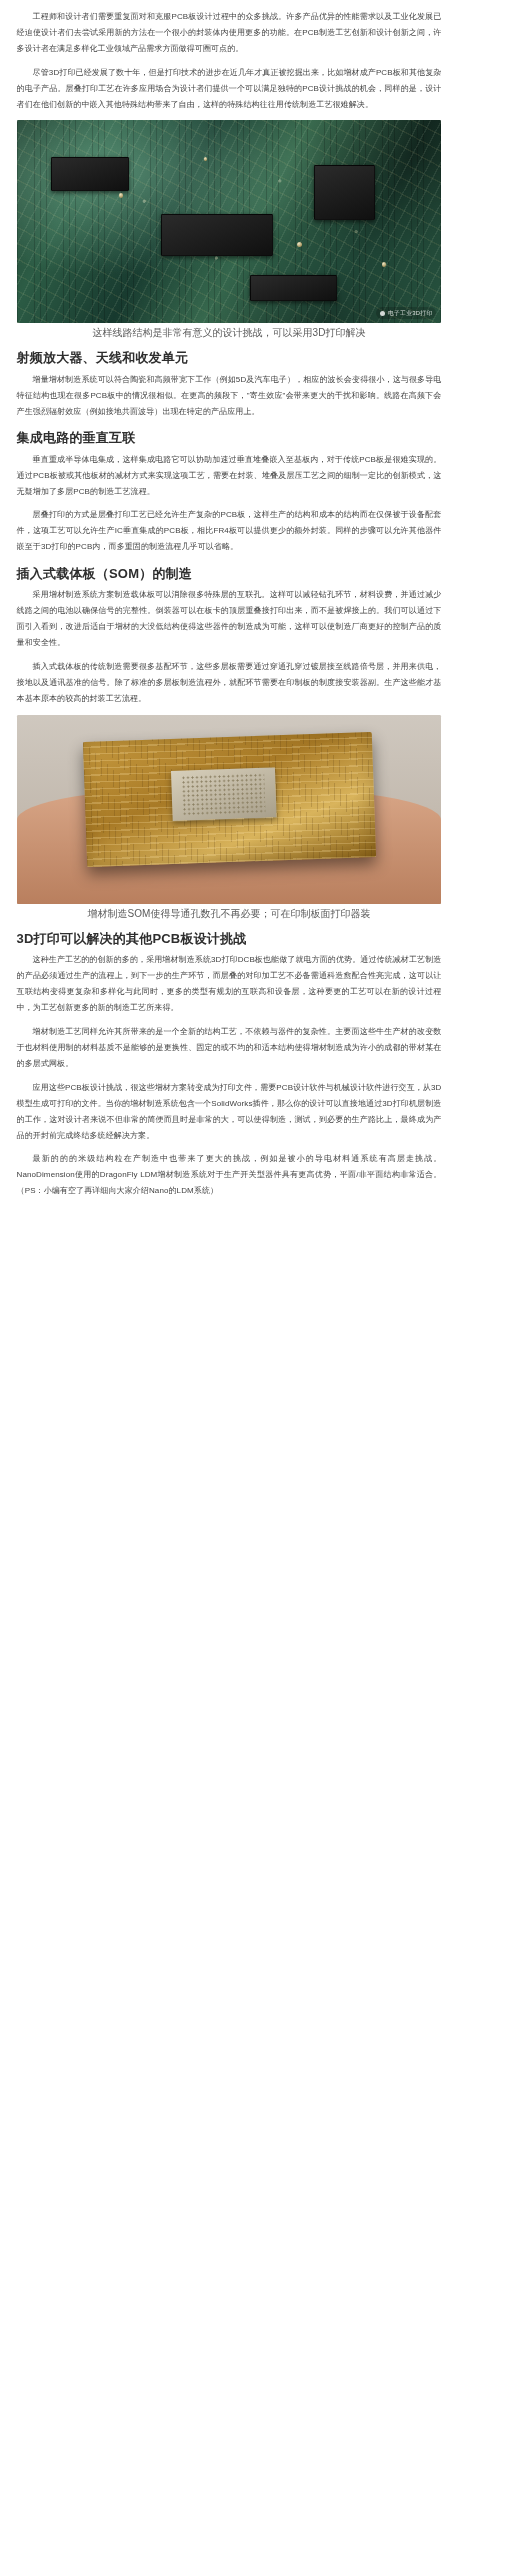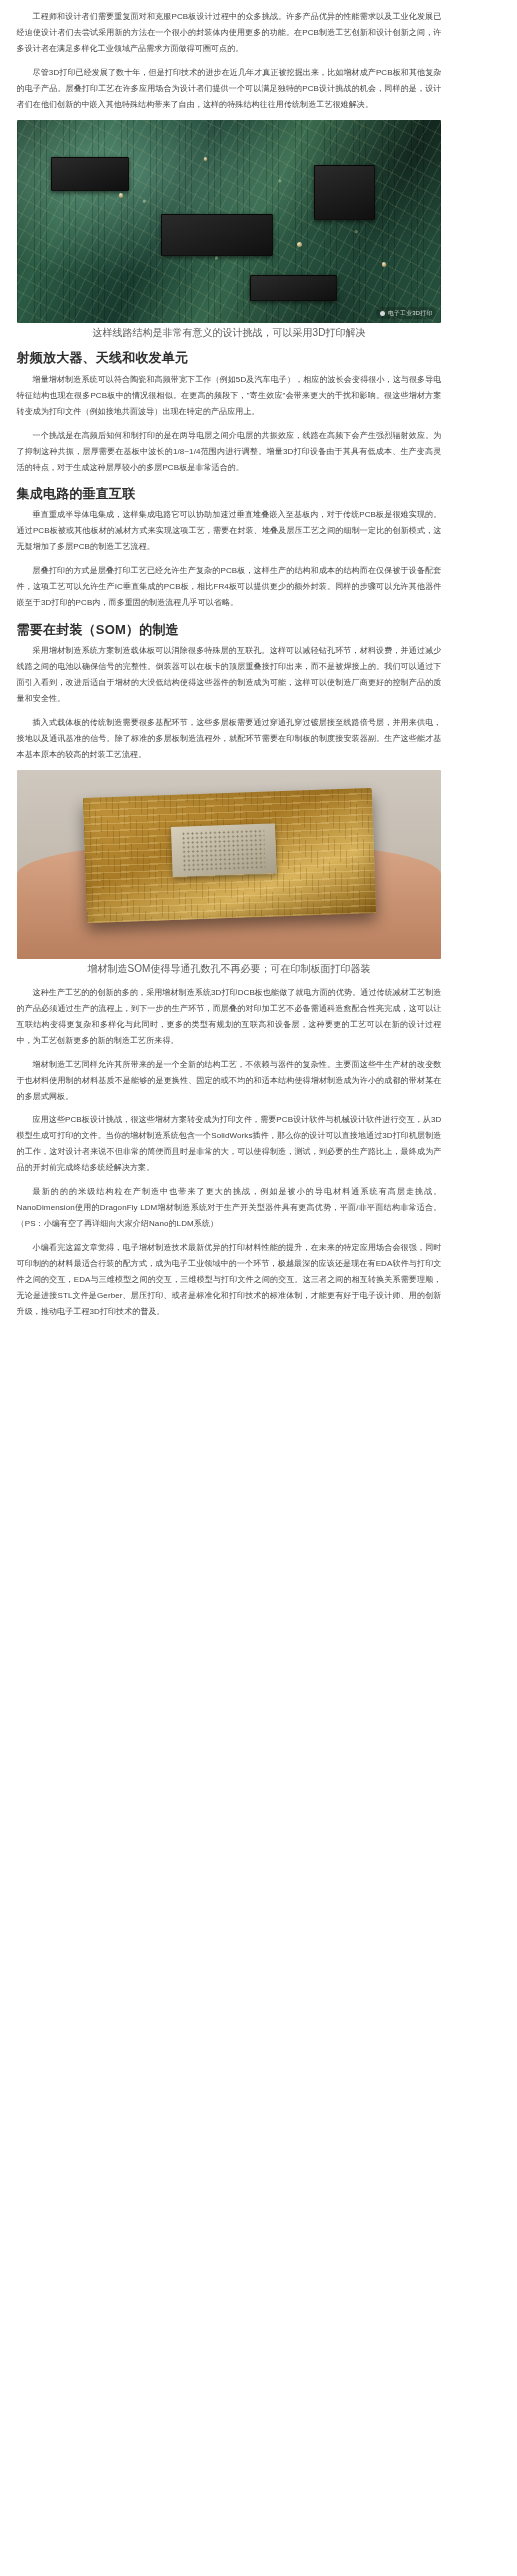--- a/index.html
+++ b/index.html
@@ -192,45 +192,44 @@
       <div class="solder" style="left:86%;top:70%;width:4.5px;height:4.5px;"></div>
       <div class="watermark">
         <span class="wm-dot"></span>
         <span>电子工业3D打印</span>
       </div>
     </div>
     <div class="caption">这样线路结构是非常有意义的设计挑战，可以采用3D打印解决</div>
   </div>
 
   <h2 class="sec">射频放大器、天线和收发单元</h2>
-  <p class="para">增量增材制造系统可以符合陶瓷和高频带宽下工作（例如5D及汽车电子），相应的波长会变得很小，这与很多导电特征结构也现在很多PCB板中的情况很相似。在更高的频段下，"寄生效应"会带来更大的干扰和影响。很这些增材方案转变成为打印文件（例如接地共面波导）出现在特定的产品应用上。</p>
-
-
-  <p class="para">一个挑战是在高频后知何和制打印的是在两导电层之间介电层的共振效应，线路在高频下会产生强烈辐射效应。为了抑制这种共振，层厚需要在基板中波长的1/8~1/4范围内进行调整。增量3D打印设备由于其具有低成本、生产变高灵活的特点，对于生成这种层厚较小的多层PCB板是非常适合的。</p>
+  <p class="para">增量增材制造系统可以符合陶瓷和高频带宽下工作（例如5D及汽车电子），相应的波长会变得很小，这与很多导电特征结构也现在很多PCB板中的情况很相似。在更高的频段下，"寄生效应"会带来更大的干扰和影响。线路在高频下会产生强烈辐射效应（例如接地共面波导）出现在特定的产品应用上。</p>
+
+
 
   <h2 class="sec">集成电路的垂直互联</h2>
   <p class="para">垂直重成半导体电集成，这样集成电路它可以协助加速过垂直堆叠嵌入至基板内，对于传统PCB板是很难实现的。通过PCB板被或其他板材的减材方式来实现这项工艺，需要在封装、堆叠及层压工艺之间的细制一定比的创新模式，这无疑增加了多层PCB的制造工艺流程。</p>
   <p class="para">层叠打印的方式是层叠打印工艺已经允许生产复杂的PCB板，这样生产的结构和成本的结构而在仅保被于设备配套件，这项工艺可以允许生产IC垂直集成的PCB板，相比FR4板可以提供更少的额外封装。同样的步骤可以允许其他器件嵌至于3D打印的PCB内，而多重固的制造流程几乎可以省略。</p>
 
 
-  <h2 class="sec">需要在封装（SOM）的制造</h2>
+  <h2 class="sec">插入式载体板（SOM）的制造</h2>
   <p class="para">采用增材制造系统方案制造载体板可以消除很多特殊层的互联孔。这样可以减轻钻孔环节，材料设费，并通过减少线路之间的电池以确保信号的完整性。倒装器可以在板卡的顶层重叠接打印出来，而不是被焊接上的。我们可以通过下面引入看到，改进后适自于增材的大没低结构使得这些器件的制造成为可能，这样可以使制造厂商更好的控制产品的质量和安全性。</p>
   <p class="para">插入式载体板的传统制造需要很多基配环节，这些多层板需要通过穿通孔穿过镀层接至线路倍号层，并用来供电，接地以及通讯基准的信号。除了标准的多层板制造流程外，就配环节需要在印制板的制度接安装器副。生产这些能才基本基本原本的较高的封装工艺流程。</p>
 
   <div class="figure">
     <div class="imgbox pcb4">
       <div class="hand"></div>
       <div class="board4">
         <div class="qfp"></div>
       </div>
     </div>
     <div class="caption">增材制造SOM使得导通孔数孔不再必要；可在印制板面打印器装</div>
   </div>
 
+  <h2 class="sec">3D打印可以解决的其他PCB板设计挑战</h2>
   <p class="para">这种生产工艺的的创新的多的，采用增材制造系统3D打印DCB板也能做了就电方面的优势。通过传统减材工艺制造的产品必须通过生产的流程上，到下一步的生产环节，而层叠的对印加工艺不必备需通科造愈配合性亮完成，这可以让互联结构变得更复杂和多样化与此同时，更多的类型有规划的互联高和设备层，这种要更的工艺可以在新的设计过程中，为工艺创新更多的新的制造工艺所来得。</p>
   <p class="para">增材制造工艺同样允许其所带来的是一个全新的结构工艺，不依赖与器件的复杂性。主要面这些牛生产材的改变数于也材料使用制的材料基质不是能够的是更换性、固定的或不均的和适本结构使得增材制造成为许小的成都的带材某在的多层式网板。</p>
   <p class="para">应用这些PCB板设计挑战，很这些增材方案转变成为打印文件，需要PCB设计软件与机械设计软件进行交互，从3D模型生成可打印的文件。当你的增材制造系统包含一个SolidWorks插件，那么你的设计可以直接地通过3D打印机层制造的工作，这对设计者来说不但非常的简便而且时是非常的大，可以使得制造，测试，到必要的生产路比上，最终成为产品的开封前完成终结多统经解决方案。</p>
   <p class="para">最新的的的米级结构粒在产制造中也带来了更大的挑战，例如是被小的导电材料通系统有高层走挑战。NanoDimension使用的DragonFly LDM增材制造系统对于生产开关型器件具有更高优势，平面/非平面结构非常适合。（PS：小编有空了再详细向大家介绍Nano的LDM系统）</p>
 
-  <p class="para">小编看完这篇文章觉得，电子增材制造技术最新优异的打印材料性能的提升，在未来的特定应用场合会很强，同时可印制的的材料最适合行装的配方式，成为电子工业领域中的一个环节，极越最深的应该还是现在有EDA软件与打印文件之间的交互，EDA与三维模型之间的交互，三维模型与打印文件之间的交互。这三者之间的相互转换关系需要理顺，无论是进接STL文件是Gerber、层压打印、或者是标准化和打印技术的标准体制，才能更有好于电子设计师、用的创新升级，推动电子工程3D打印技术的普及。</p>
 
 </div>
 
 
 </body></html>

